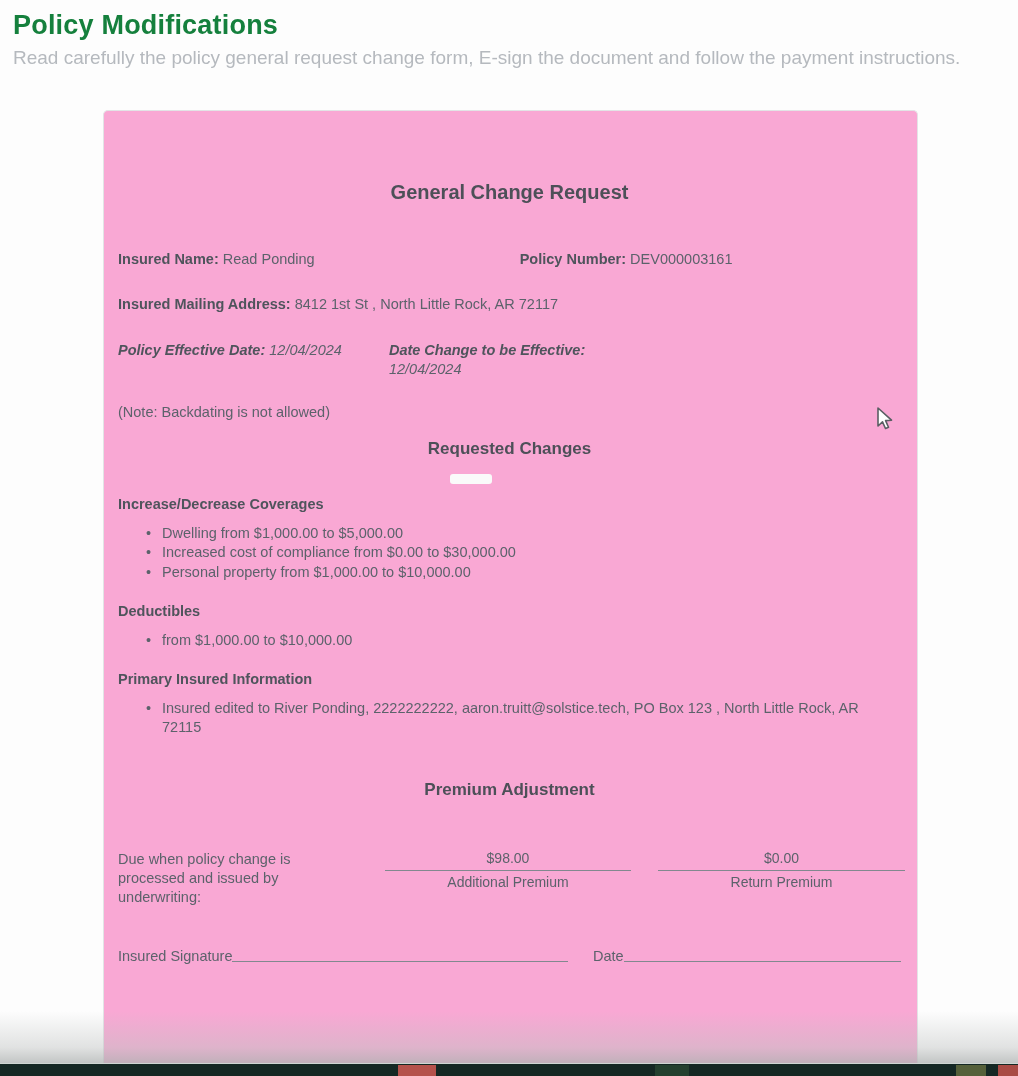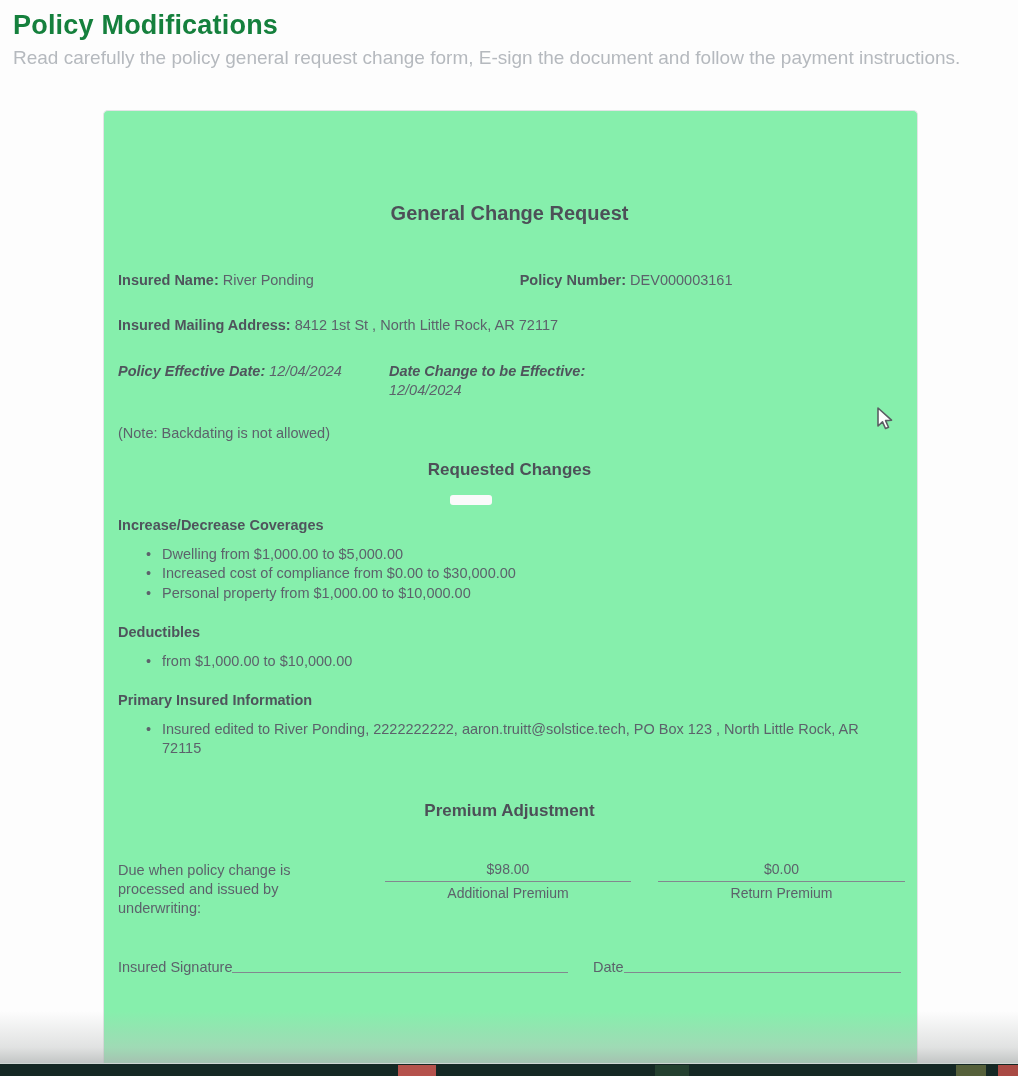--- a/index.html
+++ b/index.html
@@ -9,24 +9,24 @@
     background:#fdfdfd;
     position:relative;
     color:#5c626b;
   }
   .page-header { position:absolute; left:13px; top:10px; width:990px; }
   .page-title { font-size:27px; font-weight:bold; color:#15803d; letter-spacing:0.2px; }
   .page-subtitle { font-size:19px; color:#b5b9be; margin-top:6px; }
 
   .doc-card {
     position:absolute; left:103px; top:110px; width:815px; height:953px;
-    background:#86efac;
+    background:#f9a8d4;
     border:1px solid #e3e4e6; border-bottom:none;
     border-radius:5px 5px 0 0;
-    padding:91px 16px 0 14px;
+    padding:70px 16px 0 14px;
   }
   .doc-title { text-align:center; font-size:20px; font-weight:bold; color:#4d5058; }
 
   .row { font-size:14.5px; line-height:19px; }
   .b { font-weight:bold; color:#4f545c; }
 
   .row-1 { display:grid; grid-template-columns:51.3% 48.7%; margin-top:46px; }
   .row-2 { margin-top:26px; }
   .row-3 { display:grid; grid-template-columns:34.6% 34.2% 31.2%; margin-top:27px;font-style:italic; }
   .note-row { margin-top:24px; }
@@ -38,21 +38,21 @@
   .sub-section h4 { font-size:14.5px; font-weight:bold; color:#4f545c; }
   .bullet-list { margin-top:12px; margin-bottom:0; }
   .bullet-item { display:flex; font-size:14.5px; line-height:19.3px; padding-left:28px; }
   .bullet-dot { width:16px; flex:none; }
   .bullet-text { flex:1; padding-right:10px; }
   .sub-gap-a { margin-top:21px; }
   .sub-gap-b { margin-top:21px; }
   .first-sub { margin-top:12px; }
 
   .pa-heading { margin-top:42px; }
-  .premium-row { display:grid; grid-template-columns:240px 246px 247px; column-gap:26px; margin-top:40px;gap:27px; }
+  .premium-row { display:grid; grid-template-columns:240px 246px 247px; column-gap:26px; margin-top:50px;gap:27px; }
   .premium-due { font-size:14.5px; line-height:19px; }
   .premium-col { text-align:center; font-size:14px; }
   .premium-value { display:block; padding-bottom:4px; border-bottom:1px solid #82888f; }
   .premium-label { display:block; margin-top:3px; }
 
   .signature-row { display:flex; margin-top:41px; font-size:14.5px; }
   .sig-group-1 { display:flex; width:450px; flex:none; }
   .sig-group-2 { display:flex; flex:1; margin-left:25px; }
   .sig-line { flex:1; border-bottom:1px solid #82888f; margin-bottom:2px; }
   .sig-label { flex:none; }
@@ -76,21 +76,21 @@
   <div class="page-title">Policy Modifications</div>
   <div class="page-subtitle">Read carefully the policy general request change form, E-sign the document and follow the payment instructions.</div>
 </div>
 
 <div class="doc-card">
   <div class="doc-title">General Change Request</div>
 
   <div class="row row-1">
     <div>
       <span class="b">Insured Name:</span>
-      <span>River Ponding</span>
+      <span>Read Ponding</span>
     </div>
     <div>
       <span class="b">Policy Number:</span>
       <span>DEV000003161</span>
     </div>
   </div>
 
   <div class="row row-2">
     <span class="b">Insured Mailing Address:</span>
     <span>8412 1st St , North Little Rock, AR 72117</span>

